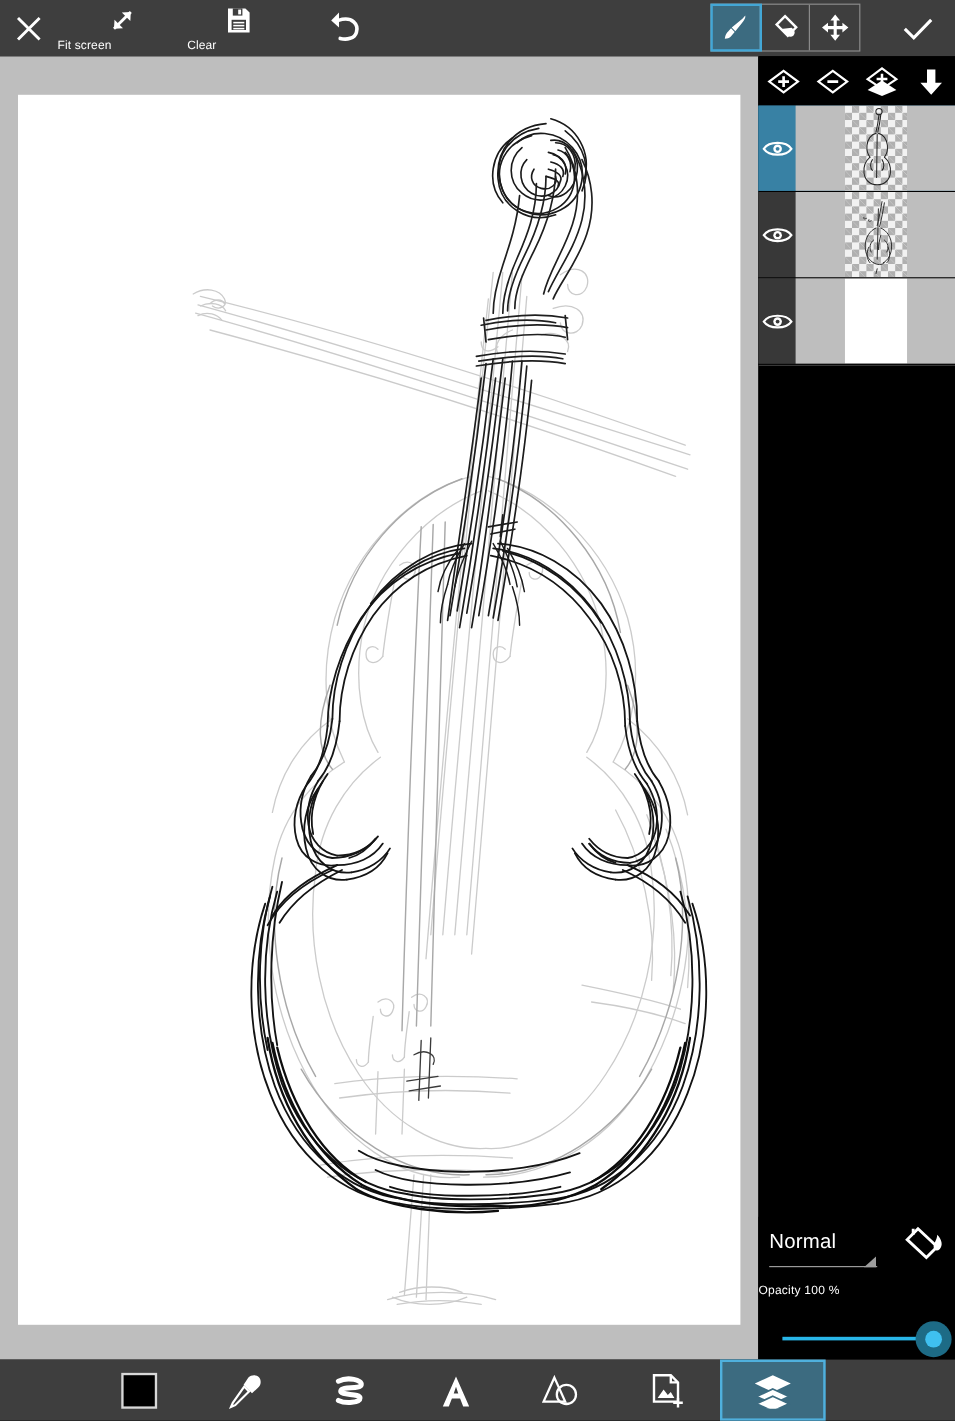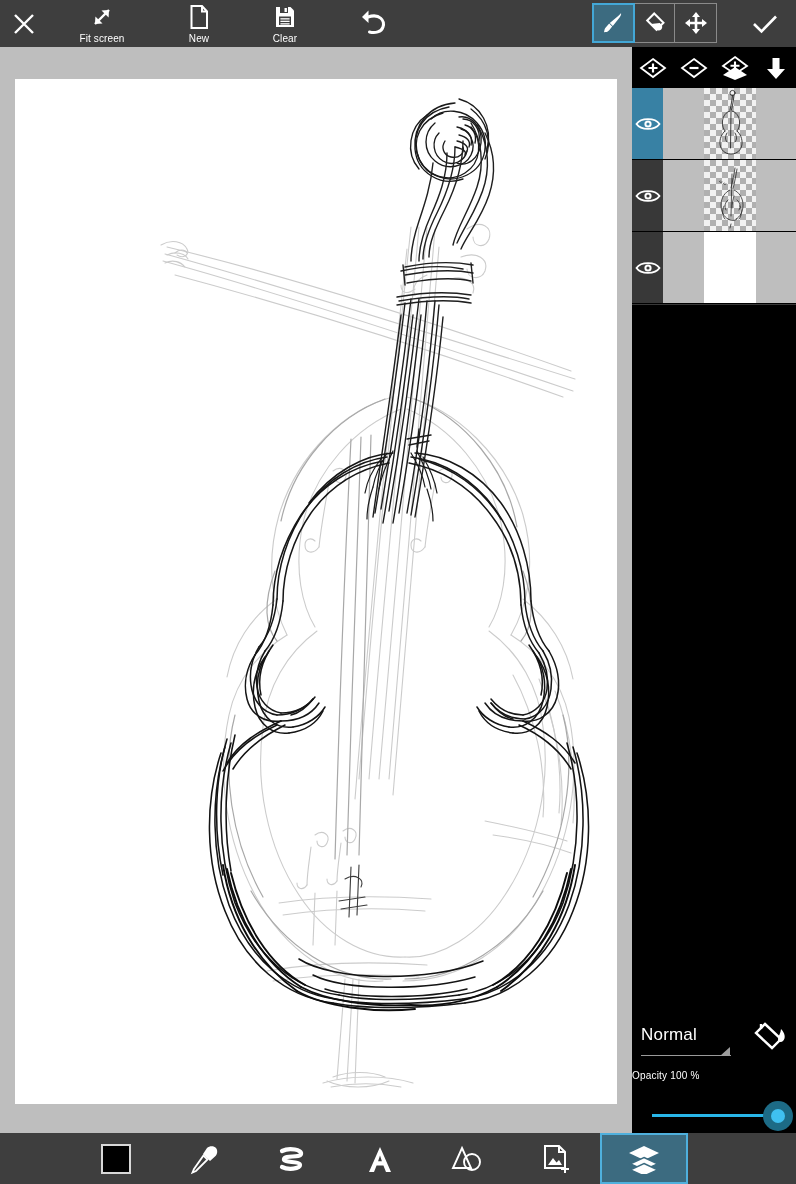--- a/index.html
+++ b/index.html
@@ -23,21 +23,21 @@
   .topbar {
     position: absolute; left: 0; top: 0;
     width: 796px; height: 47px;
     background: #3e3e3e;
     display: flex; align-items: flex-start;
   }
   .tb-btn {
     position: relative;
     height: 47px;
     display: flex; flex-direction: column;
-    align-items: center; justify-content: flex-start;
+    justify-content: flex-start;
     color: #fff;
     box-sizing: border-box;
   }
   .tb-btn .ic {
     display: flex; align-items: center; justify-content: center;
     height: 34px;
   }
   .tb-btn .lbl {
     font-size: 10px;
     line-height: 10px;
@@ -249,29 +249,20 @@
           <path d="M7 21 L21 7" stroke="#fff" stroke-width="2.4" fill="none"></path>
           <path d="M21 7 L13.5 7.4 L20.6 14.5 Z" fill="#fff"></path>
           <path d="M7 21 L14.5 20.6 L7.4 13.5 Z" fill="#fff"></path>
         </svg>
       </div>
       <div class="lbl">Fit screen</div>
     </div>
 
 
 
-    <div class="tb-btn" style="width:86px">
-      <div class="ic">
-        <svg width="24" height="28" viewBox="0 0 24 28">
-          <path d="M4.5 3 L15 3 L20 8.5 L20 25 L4.5 25 Z" fill="none" stroke="#fff" stroke-width="2"></path>
-          <path d="M15 3 L15 8.5 L20 8.5" fill="none" stroke="#fff" stroke-width="2"></path>
-        </svg>
-      </div>
-      <div class="lbl">New</div>
-    </div>
 
     <div class="tb-btn" style="width:86px">
       <div class="ic">
         <svg width="24" height="28" viewBox="0 0 24 28">
           <path d="M3 4 L17.5 4 L21 7.5 L21 24 L3 24 Z" fill="#fff"></path>
           <rect x="7" y="4" width="8" height="6" fill="#3e3e3e"></rect>
           <rect x="11.5" y="5" width="2.4" height="4" fill="#fff"></rect>
           <rect x="6" y="13.5" width="12" height="8.5" fill="#3e3e3e"></rect>
           <rect x="7.4" y="15.2" width="9.2" height="1.3" fill="#fff"></rect>
           <rect x="7.4" y="17.7" width="9.2" height="1.3" fill="#fff"></rect>

